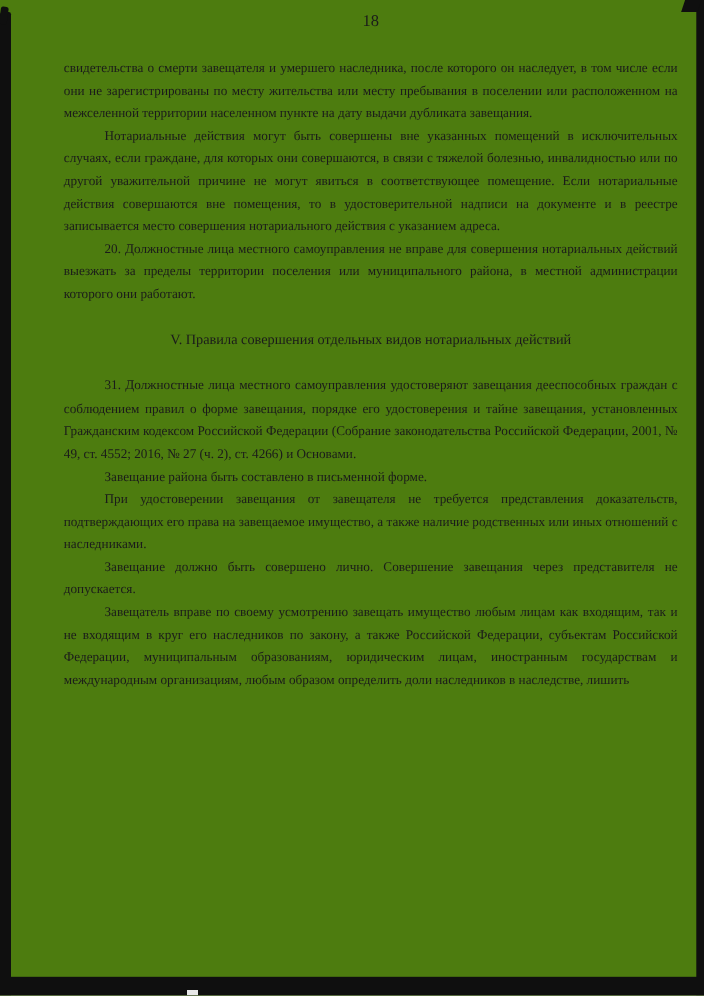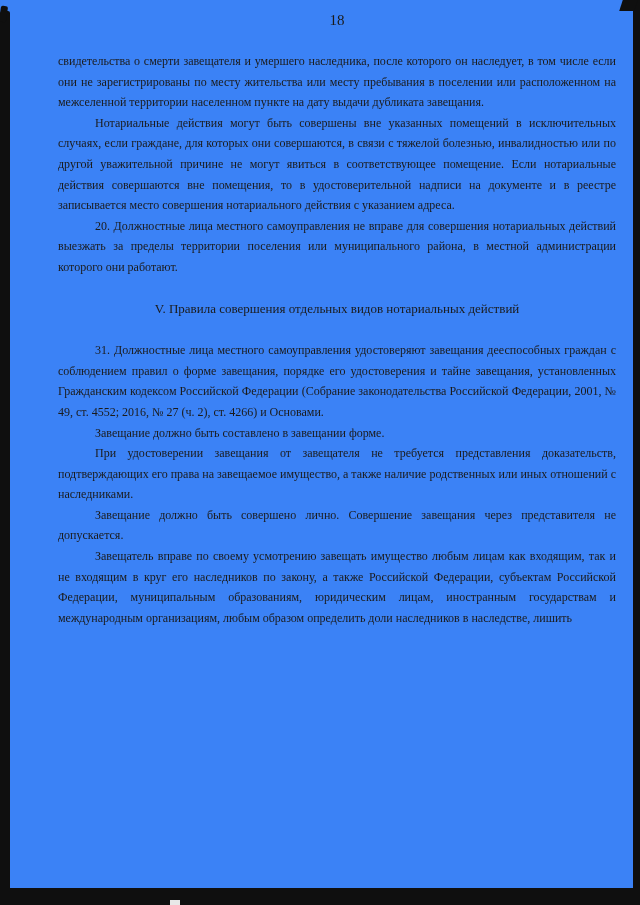--- a/index.html
+++ b/index.html
@@ -1,20 +1,20 @@
 <!DOCTYPE html>
 <html><head>
 <meta charset="utf-8">
 <style>
   html, body { margin: 0; padding: 0; background: #777; }
   .page {
     position: relative;
     width: 640px;
     height: 905px;
-    background: #3b82f6;
+    background: #4d7c0f;
     overflow: hidden;
     font-family: "Liberation Serif", "DejaVu Serif", serif;
     color: #1b1b1b;
   }
   
   .edge { position: absolute; background: #0f0f0f; }
   .edge-left   { left: 0; top: 11px; bottom: 0; width: 10px; border-radius: 3px 2px 0 0; }
   .edge-right  { right: 0; top: 0; bottom: 0; width: 7px; }
   .edge-bottom { left: 0; right: 0; bottom: 0; height: 17px; }
   .corner-tl { left: 0; top: 6px; width: 7px; height: 16px; transform: rotate(8deg); border-radius: 2px; }
@@ -62,19 +62,19 @@
   <div class="content">
     <div class="page-number">18</div>
 
     <p class="para">свидетельства о смерти завещателя и умершего наследника, после которого он наследует, в том числе если они не зарегистрированы по месту жительства или месту пребывания в поселении или расположенном на межселенной территории населенном пункте на дату выдачи дубликата завещания.</p>
     <p class="para indent">Нотариальные действия могут быть совершены вне указанных помещений в исключительных случаях, если граждане, для которых они совершаются, в связи с тяжелой болезнью, инвалидностью или по другой уважительной причине не могут явиться в соответствующее помещение. Если нотариальные действия совершаются вне помещения, то в удостоверительной надписи на документе и в реестре записывается место совершения нотариального действия с указанием адреса.</p>
     <p class="para indent">20. Должностные лица местного самоуправления не вправе для совершения нотариальных действий выезжать за пределы территории поселения или муниципального района, в местной администрации которого они работают.</p>
 
     <h2 class="heading">V. Правила совершения отдельных видов нотариальных действий</h2>
 
     <p class="para indent">31. Должностные лица местного самоуправления удостоверяют завещания дееспособных граждан с соблюдением правил о форме завещания, порядке его удостоверения и тайне завещания, установленных Гражданским кодексом Российской Федерации (Собрание законодательства Российской Федерации, 2001, № 49, ст. 4552; 2016, № 27 (ч. 2), ст. 4266) и Основами.</p>
-    <p class="para indent">Завещание должно быть составлено в завещании форме.</p>
+    <p class="para indent">Завещание района быть составлено в письменной форме.</p>
     <p class="para indent">При удостоверении завещания от завещателя не требуется представления доказательств, подтверждающих его права на завещаемое имущество, а также наличие родственных или иных отношений с наследниками.</p>
     <p class="para indent">Завещание должно быть совершено лично. Совершение завещания через представителя не допускается.</p>
     <p class="para indent">Завещатель вправе по своему усмотрению завещать имущество любым лицам как входящим, так и не входящим в круг его наследников по закону, а также Российской Федерации, субъектам Российской Федерации, муниципальным образованиям, юридическим лицам, иностранным государствам и международным организациям, любым образом определить доли наследников в наследстве, лишить</p>
   </div>
 
 </div>
 
 </body></html>

